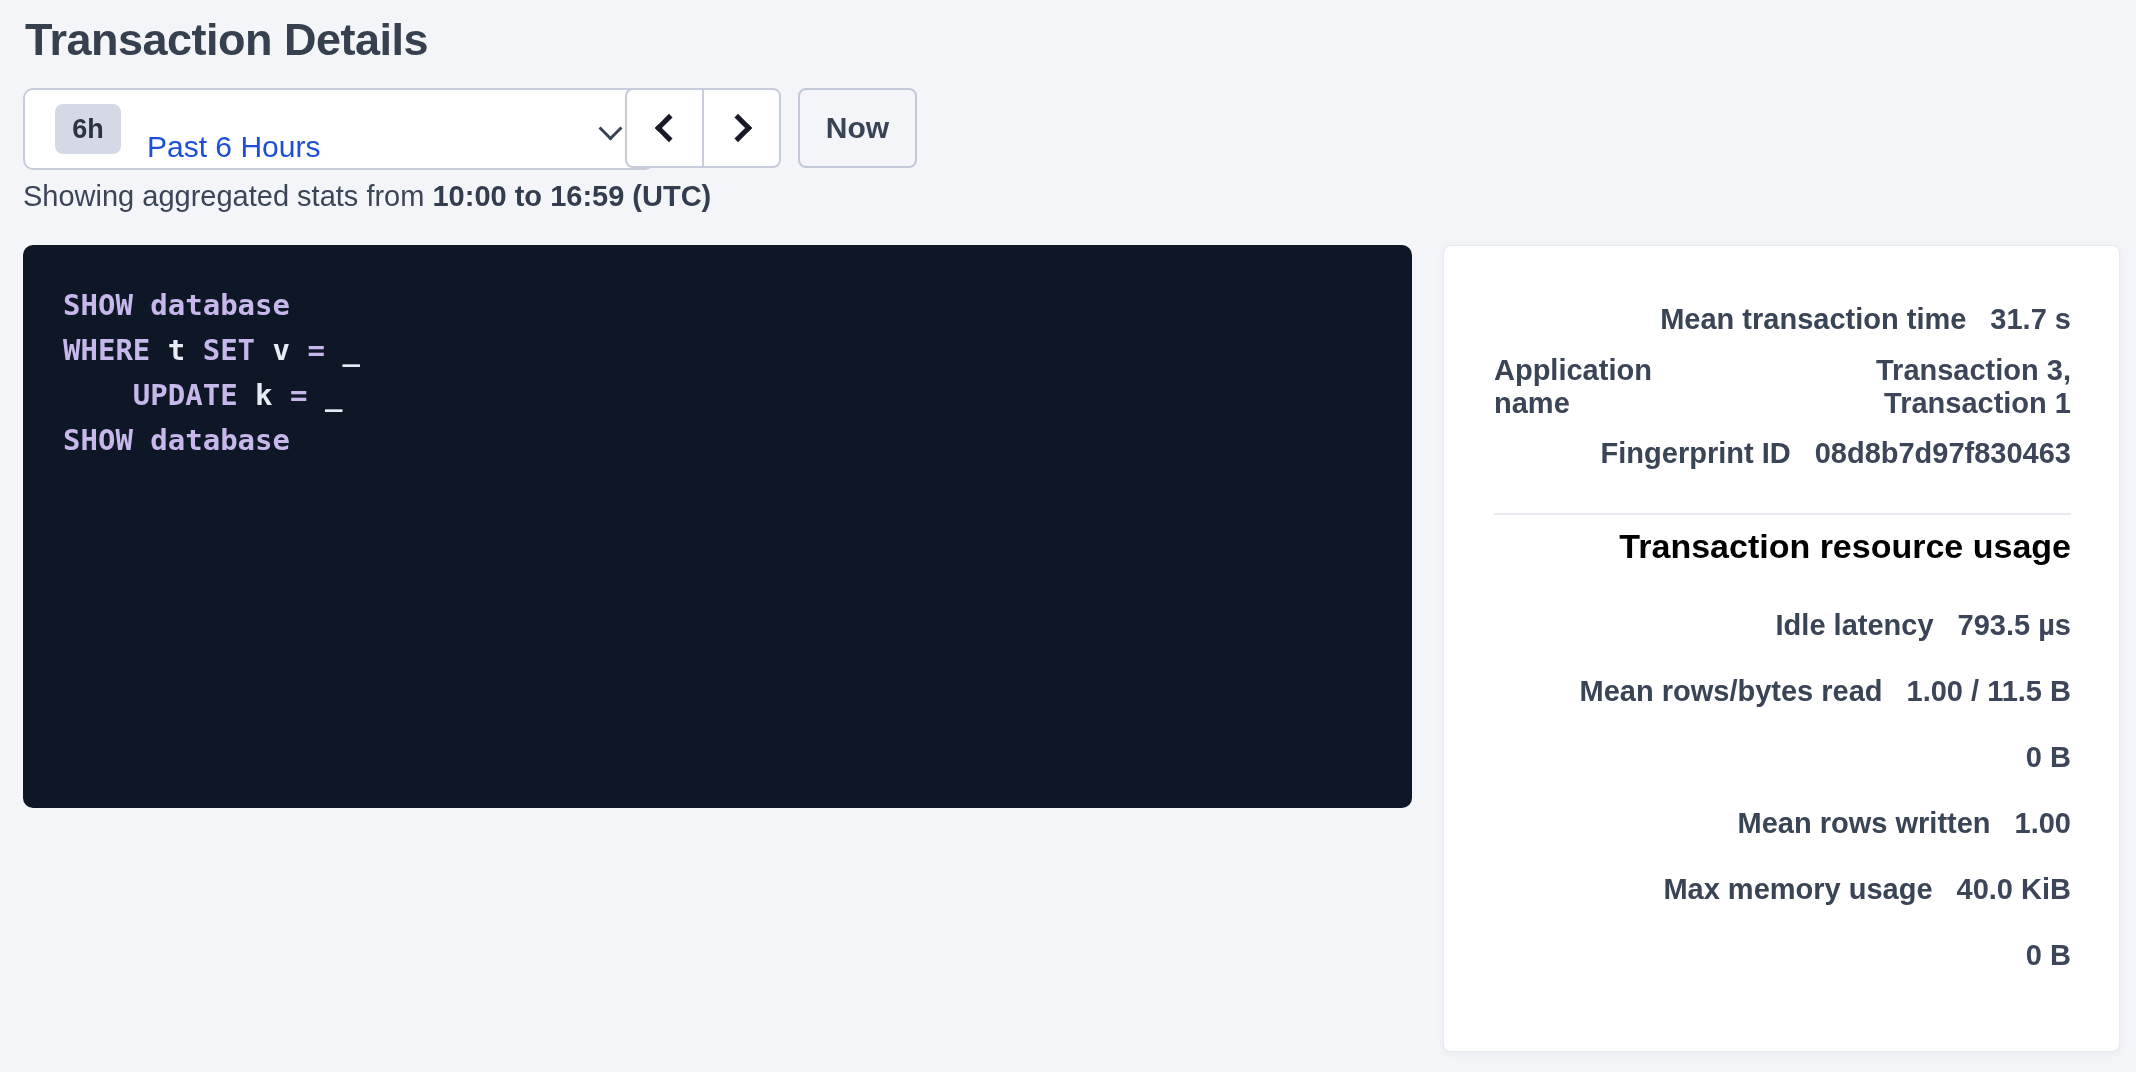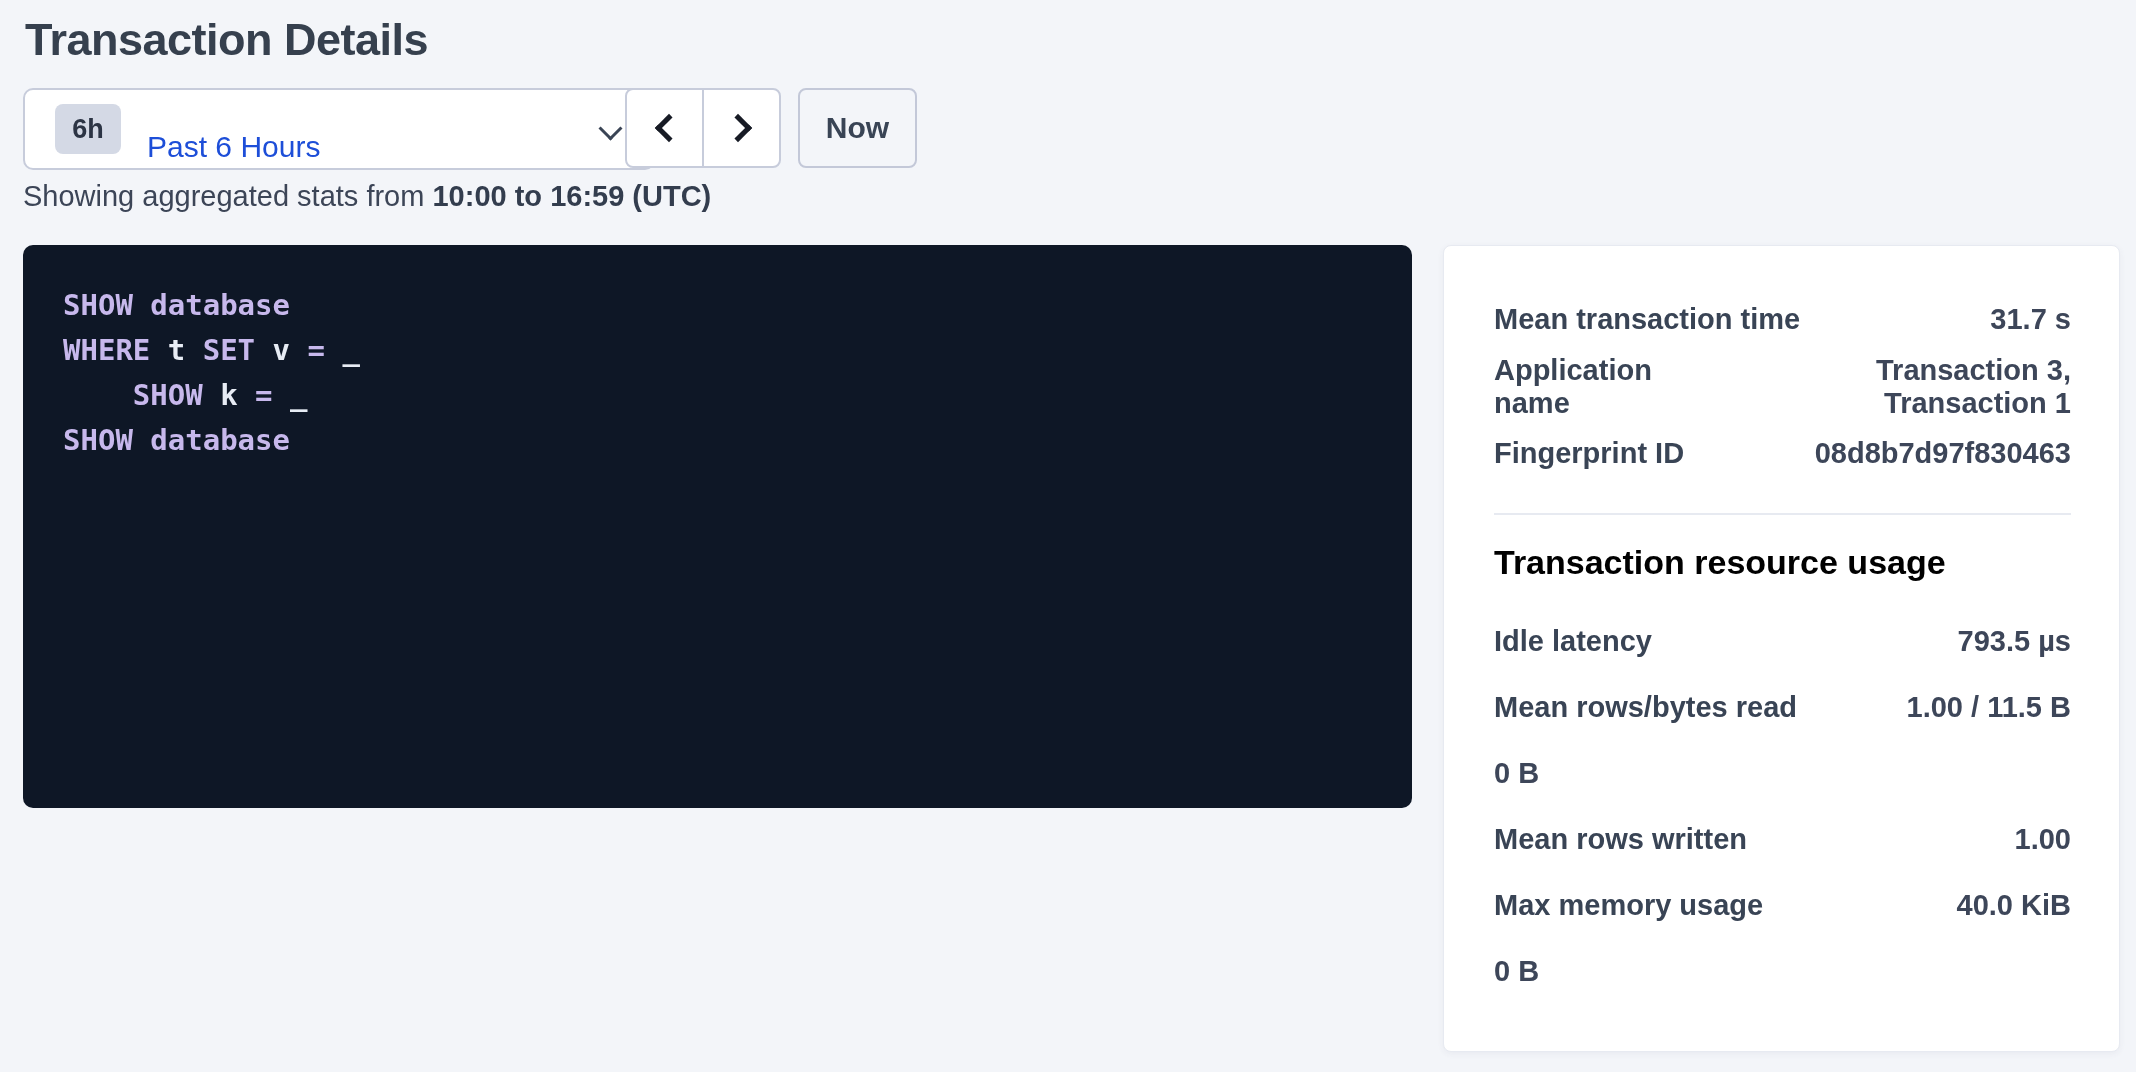--- a/index.html
+++ b/index.html
@@ -98,31 +98,31 @@
   .details-card {
     position: absolute; left: 1443px; top: 245px;
     width: 677px; height: 807px;
     background: #ffffff; border-radius: 8px;
     border: 1px solid #e7eaf1;
     box-shadow: 0 2px 6px rgba(60, 70, 100, 0.06);
     padding: 40px 48px 0 50px;
   }
   .stat-row {
     height: 67px;
-    display: flex; align-items: center; justify-content: space-between;
+    display: flex; align-items: center; justify-content: flex-end; gap: 24px;
   }
   .stat-label { font-size: 29px; font-weight: 700; color: #394455; }
   .stat-value { font-size: 29px; font-weight: 700; color: #3d4659; text-align: right; }
   .card-divider {
     border: none; border-top: 2px solid #e7eaf1;
     margin-top: 26px;
   }
   .section-title {
-    margin-top: 28px;
-    font-size: 34px; font-weight: 700; color: #000000;
+    margin-top: 12px;
+    font-size: 34px; font-weight: 700; color: #000000; text-align: right;
   }
   .usage-list { margin-top: 26px; }
   .usage-list .stat-row { height: 66px; }
 </style>
 </head>
 <body>
 
 <h1 class="page-title">Transaction Details</h1>
 
 <div class="time-dropdown">
@@ -142,21 +142,21 @@
 
 <button class="now-button">Now</button>
 
 <div class="subtitle">
   <span>Showing aggregated stats from </span><b>10:00 to 16:59 (UTC)</b>
 </div>
 
 <div class="sql-box">
   <pre id="sql-pre"><span class="tok-kw">SHOW database</span>
 <span class="tok-kw">WHERE</span><span class="tok-id"> t </span><span class="tok-kw">SET</span><span class="tok-id"> v </span><span class="tok-kw">=</span><span class="tok-id"> _</span>
-<span class="tok-id">    </span><span class="tok-kw">SHOW</span><span class="tok-id"> k </span><span class="tok-kw">=</span><span class="tok-id"> _</span>
+<span class="tok-id">    </span><span class="tok-kw">UPDATE</span><span class="tok-id"> k </span><span class="tok-kw">=</span><span class="tok-id"> _</span>
 <span class="tok-kw">SHOW database</span></pre>
 </div>
 
 <div class="details-card">
   <div id="summary-rows">
       <div class="stat-row">
         <span class="stat-label">Mean transaction time</span>
         <span class="stat-value">31.7 s</span>
       </div>
       <div class="stat-row">

